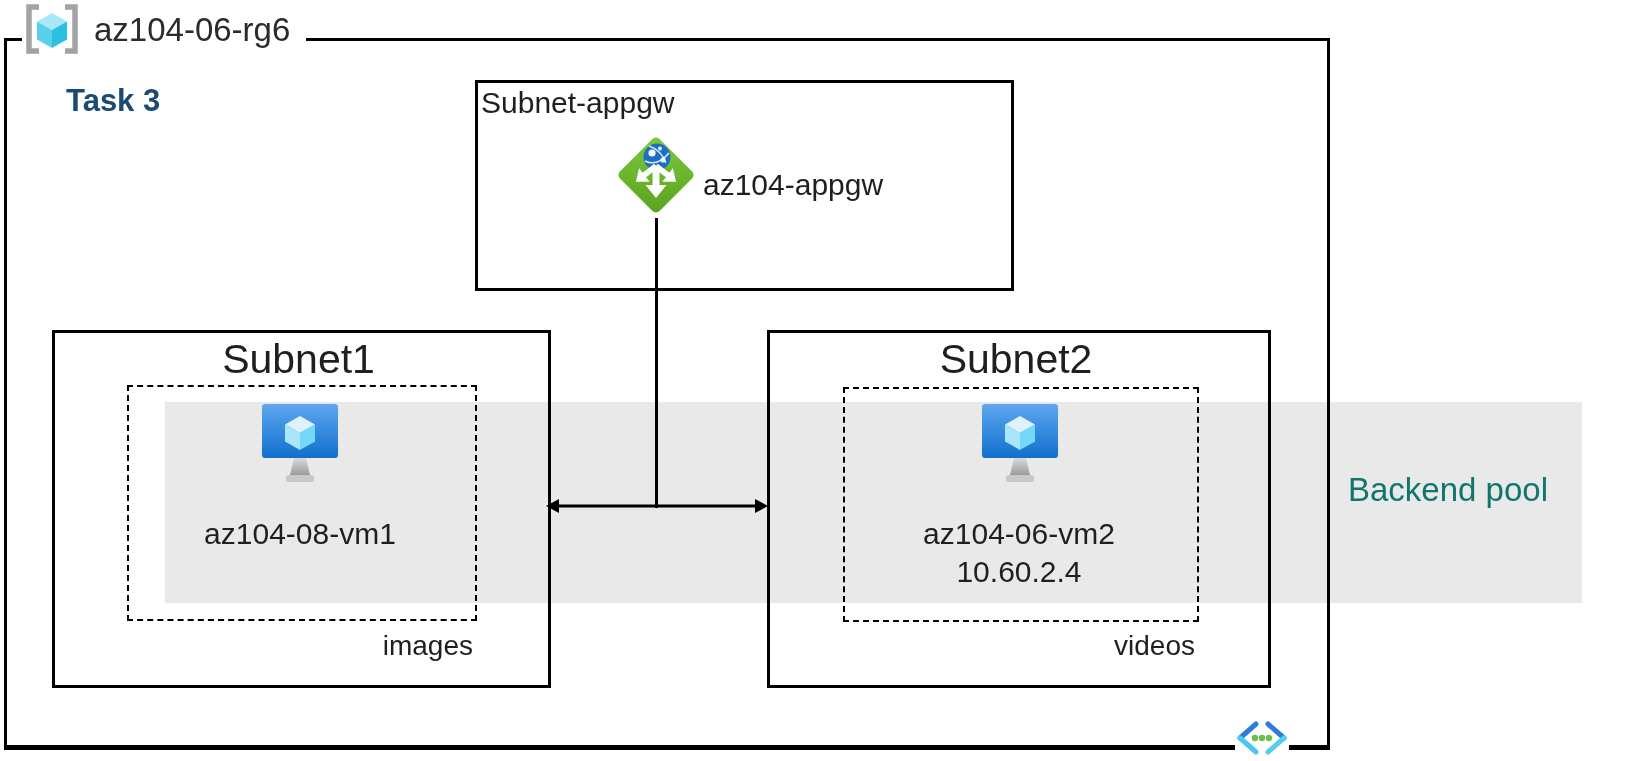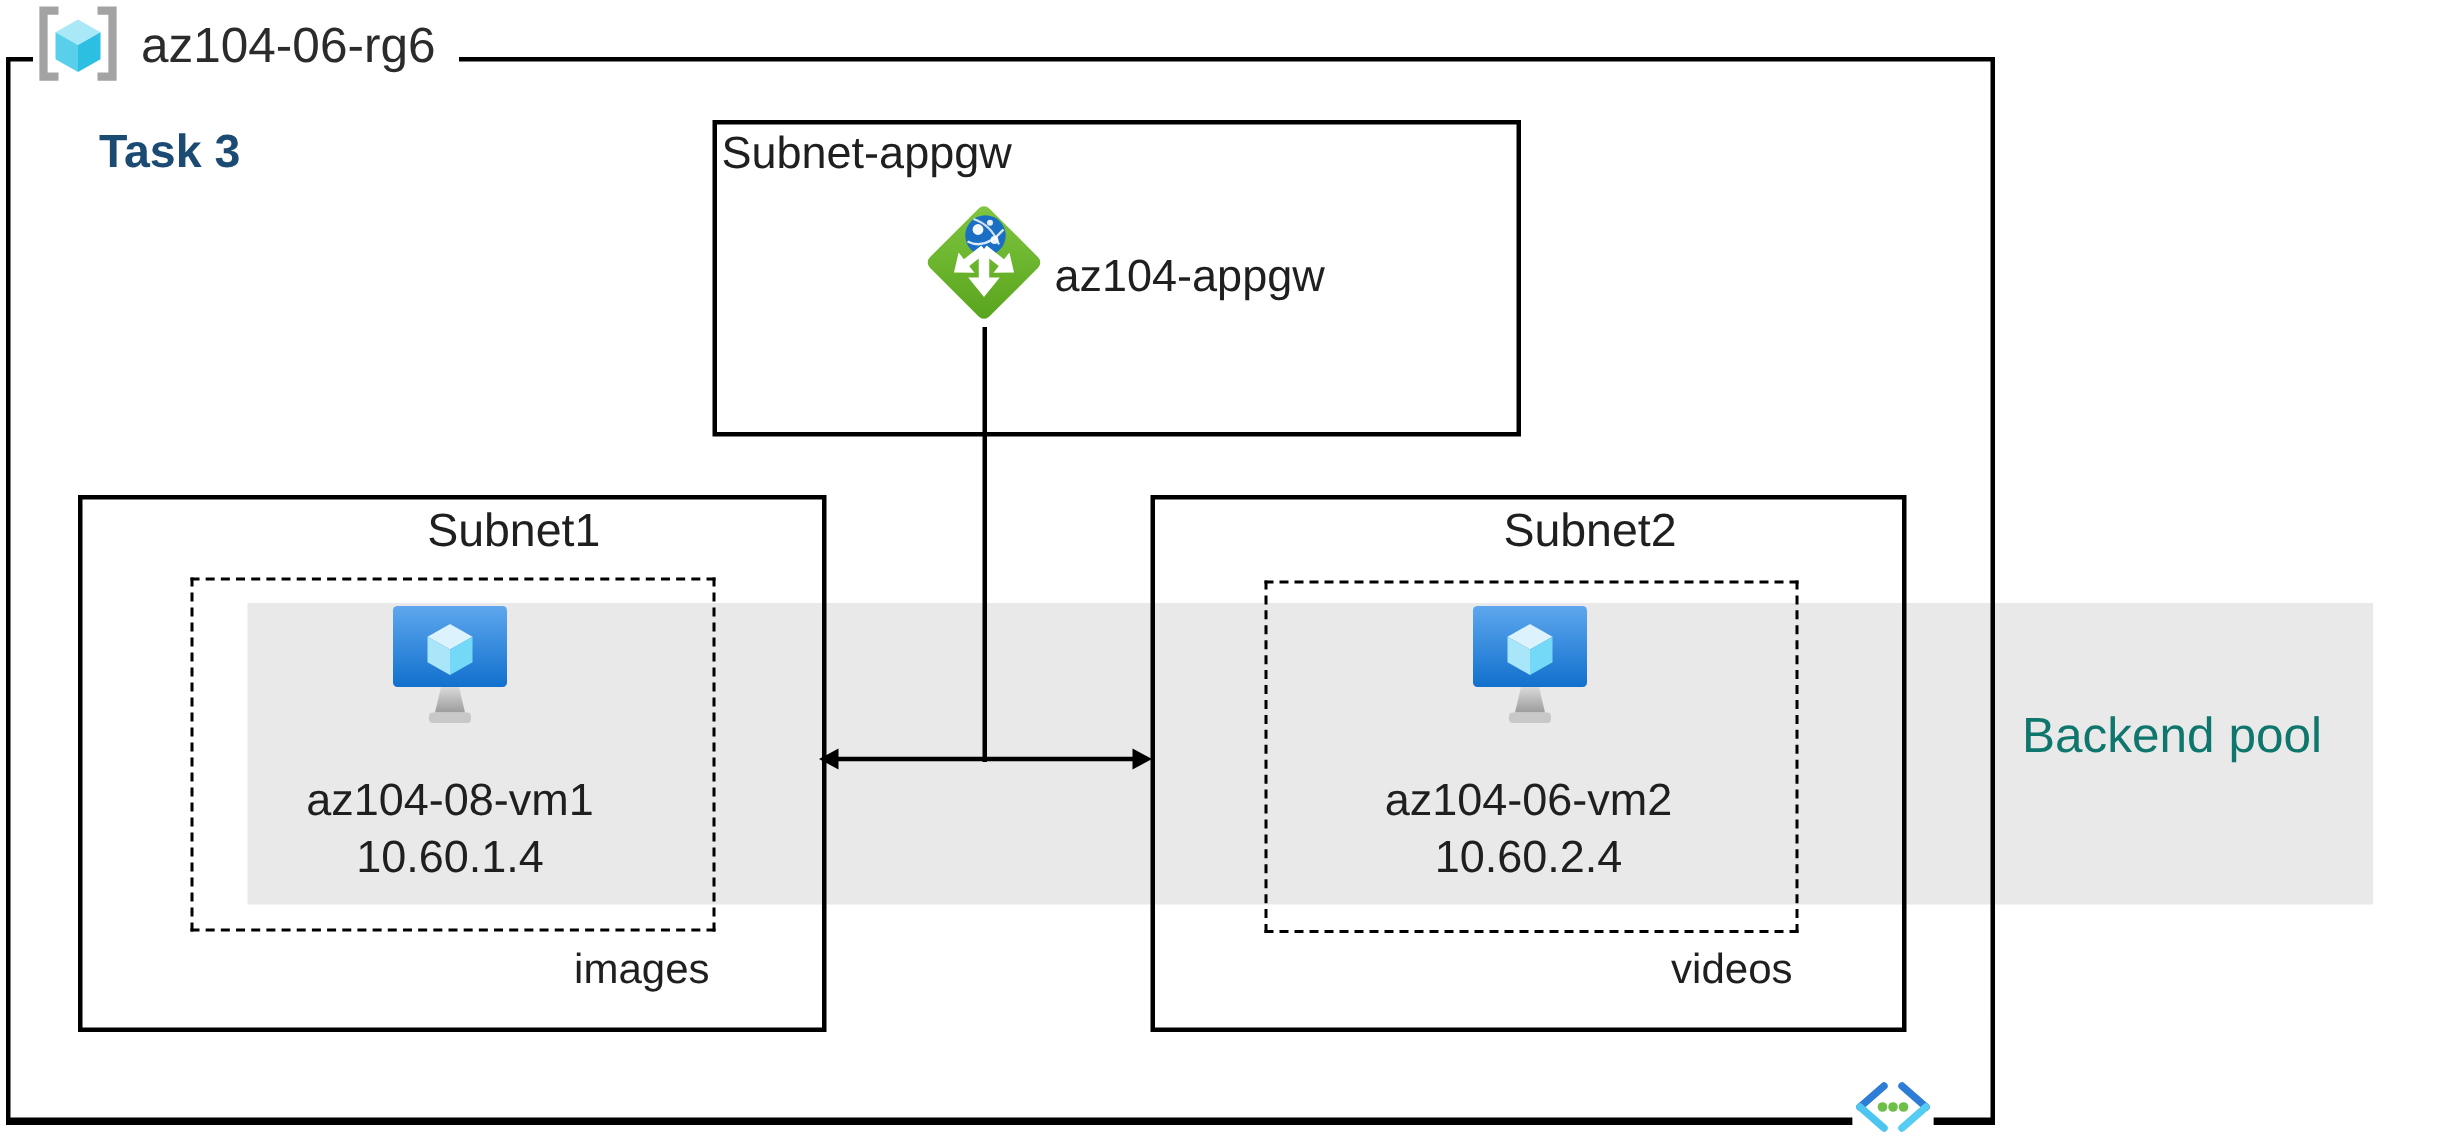--- a/index.html
+++ b/index.html
@@ -22,21 +22,21 @@
   .appgw-title{left:481px;top:86px;font-size:30px;}
   .appgw-icon{left:611px;top:129px;}
   .appgw-name{left:703px;top:143px;font-size:30px;margin-top:25px;}
   .appgw-pip{left:703px;top:181px;font-size:30px;}
   
   .connector{left:655px;top:218px;width:3px;height:290px;background:#000;}
   .arrow-svg{left:545px;top:496px;}
   
   .subnet1-box{left:52px;top:330px;width:493px;height:352px;border:3px solid #000;}
   .subnet2-box{left:767px;top:330px;width:498px;height:352px;border:3px solid #000;}
-  .subnet-title{font-size:31px;text-align:center;padding-left:44px;}
+  .subnet-title{font-size:41px;text-align:center;}
   .s1-title{left:52px;top:336px;width:493px;}
   .s2-title{left:767px;top:336px;width:498px;}
   .dashed{border:2px dashed #000;background:transparent;}
   .dashed1{left:127px;top:385px;width:346px;height:232px;}
   .dashed2{left:843px;top:387px;width:352px;height:231px;}
   .vm1-icon{left:261px;top:403px;}
   .vm2-icon{left:981px;top:403px;}
   .vm-text{font-size:30px;text-align:center;}
   .vm1-name{left:127px;top:517px;width:346px;}
   .vm1-ip{left:127px;top:555px;width:346px;}
@@ -119,21 +119,20 @@
   <div class="abs dashed dashed1"></div>
   <svg class="abs vm1-icon" width="78" height="82" viewBox="0 0 78 82">
     <rect x="1" y="1" width="76" height="54" rx="3" fill="url(#vmMon)"></rect>
     <polygon points="39,13 54,21.5 39,30 24,21.5" fill="#dcf3fd"></polygon>
     <polygon points="24,21.5 39,30 39,47 24,38.5" fill="#aae6fa"></polygon>
     <polygon points="54,21.5 39,30 39,47 54,38.5" fill="#74d9f7"></polygon>
     <polygon points="33,55 45,55 49,72 29,72" fill="url(#vmStand)"></polygon>
     <rect x="25" y="72" width="28" height="7" rx="2.5" fill="#c8c8c8"></rect>
   </svg>
   <div class="abs vm-text vm1-name">az104-08-vm1</div>
-  <div class="abs vm-text vm1-ip">10.60.1.4</div>
   <div class="abs caption cap1">images</div>
 
   <div class="abs subnet2-box"></div>
   <div class="abs subnet-title s2-title">Subnet2</div>
   <div class="abs dashed dashed2"></div>
   <svg class="abs vm2-icon" width="78" height="82" viewBox="0 0 78 82">
     <rect x="1" y="1" width="76" height="54" rx="3" fill="url(#vmMon)"></rect>
     <polygon points="39,13 54,21.5 39,30 24,21.5" fill="#dcf3fd"></polygon>
     <polygon points="24,21.5 39,30 39,47 24,38.5" fill="#aae6fa"></polygon>
     <polygon points="54,21.5 39,30 39,47 54,38.5" fill="#74d9f7"></polygon>

